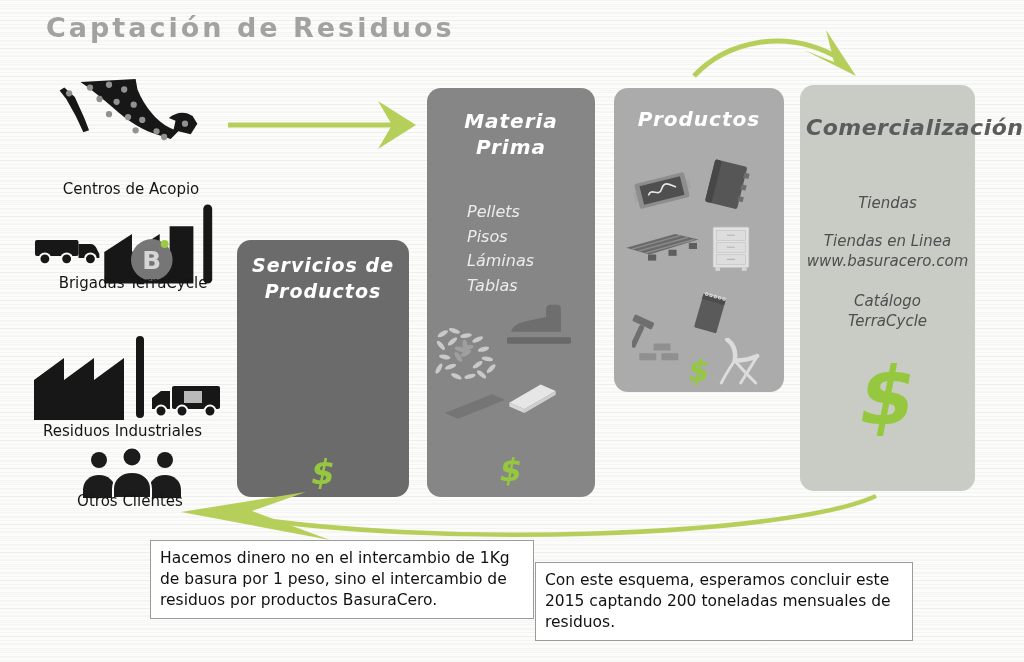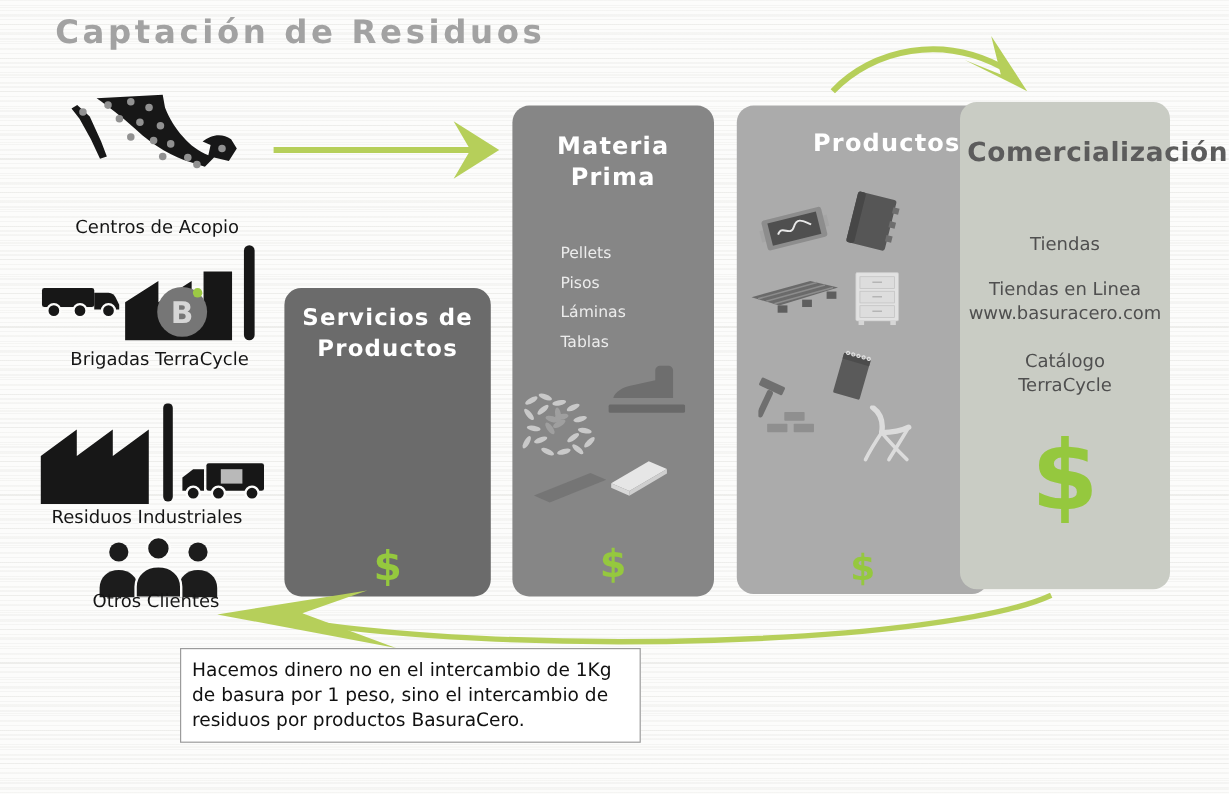--- a/index.html
+++ b/index.html
@@ -14,35 +14,35 @@
   #title{
     position:absolute;left:46px;top:12px;margin:0;
     font-size:27px;font-weight:700;color:#a2a2a2;letter-spacing:3px;
     font-family:"DejaVu Sans",sans-serif;
   }
   
   .source{position:absolute;}
   .src-label{position:absolute;text-align:center;font-size:15px;color:#151515;white-space:nowrap;}
   .src-svg{position:absolute;}
   
-  .col{position:absolute;border-radius:14px;z-index:2;}
+  .col{position:absolute;border-radius:14px;z-index:2;font-style:italic;}
   #col-servicios{left:237px;top:240px;width:172px;height:257px;background:#6b6b6b;}
   #col-materia{left:427px;top:88px;width:168px;height:409px;background:#868686;}
-  #col-productos{left:614px;top:88px;width:170px;height:407px;background:#ababab;padding-left:40px;}
+  #col-productos{left:614px;top:88px;width:170px;height:304px;background:#ababab;}
   #col-comercializacion{left:800px;top:85px;width:175px;height:406px;background:#c9ccc4;}
   .col-title{
     text-align:center;color:#ffffff;font-weight:700;letter-spacing:1px;
     font-size:20px;line-height:26px;
   }
   #col-servicios .col-title{padding:12px 14px 0;font-size:19px;}
   #col-materia .col-title{padding:20px 26px 0;}
   #col-productos .col-title{padding:18px 10px 0;}
   #col-comercializacion .col-title{padding:30px 6px 0;font-size:22px;color:#5c5c5c;letter-spacing:.5px;}
   .svc-items{margin-top:14px;padding:0 12px 0 30px;color:#ececec;font-size:15.5px;line-height:24px;}
-  .mat-items{margin-top:40px;padding:0 10px 0 40px;color:#ececec;font-size:13px;line-height:24.5px;}
+  .mat-items{margin-top:40px;padding:0 10px 0 40px;color:#ececec;font-size:16px;line-height:24.5px;}
   .com-group{text-align:center;color:#4f4f4f;font-size:15px;line-height:20px;}
   .com-group.g1{margin-top:52px;text-align:center;}
   .com-group.g2{margin-top:18px;}
   .com-group.g3{margin-top:20px;}
   .money{
     position:absolute;left:0;right:0;text-align:center;
     color:#95c83e;font-weight:700;font-family:"DejaVu Sans",sans-serif;
   }
   #col-servicios .money{bottom:5px;font-size:34px;}
   #col-materia .money{bottom:8px;font-size:32px;}
@@ -113,21 +113,21 @@
         <circle cx="12" cy="57" r="5.5" stroke="#fcfcfb" stroke-width="2"></circle>
         <circle cx="34" cy="57" r="5.5" stroke="#fcfcfb" stroke-width="2"></circle>
         <circle cx="58" cy="57" r="5.5" stroke="#fcfcfb" stroke-width="2"></circle>
         <path d="M72,82 V50 L100,32 V50 L128,32 V50 H138 V24 H162 V82 Z"></path>
         <rect x="172" y="2" width="9" height="80" rx="4.5"></rect>
       </g>
       <circle cx="120" cy="58" r="21" fill="#767676"></circle>
       <circle cx="133" cy="42" r="4" fill="#9cc944"></circle>
       <text x="120" y="67" font-size="25" font-weight="bold" fill="#d6d6d6" text-anchor="middle" font-family="DejaVu Sans, sans-serif">B</text>
     </svg>
-    <div class="src-label" style="left:33px;top:290px;width:200px;">Brigadas TerraCycle</div>
+    <div class="src-label" style="left:33px;top:274px;width:200px;">Brigadas TerraCycle</div>
   </div>
 
   <div class="source">
     <svg class="src-svg" style="left:30px;top:336px;" width="200" height="88" viewBox="0 0 200 88">
       <g fill="#171717">
         <path d="M4,84 V44 L34,22 V44 L64,22 V44 L94,22 V84 H4 Z"></path>
         <rect x="106" y="0" width="8" height="82" rx="4"></rect>
         <path d="M122,62 l9,-7 h9 v18 h-18 z"></path>
         <rect x="142" y="50" width="48" height="23" rx="2"></rect>
         <circle cx="131" cy="75" r="5.5" stroke="#fcfcfb" stroke-width="2"></circle>
@@ -288,14 +288,15 @@
       <div>www.basuracero.com</div>
     </div>
     <div class="com-group g3">
       <div>Catálogo</div>
       <div>TerraCycle</div>
     </div>
     <div class="money">$</div>
   </div>
 
   <div class="note" id="note1">Hacemos dinero no en el intercambio de 1Kg de basura por 1 peso, sino el intercambio de residuos por productos BasuraCero.</div>
+  <div class="note" id="note2">Con este esquema, esperamos concluir este 2015 captando 200 toneladas mensuales de residuos.</div>
 
 </div>
 
 </body></html>

